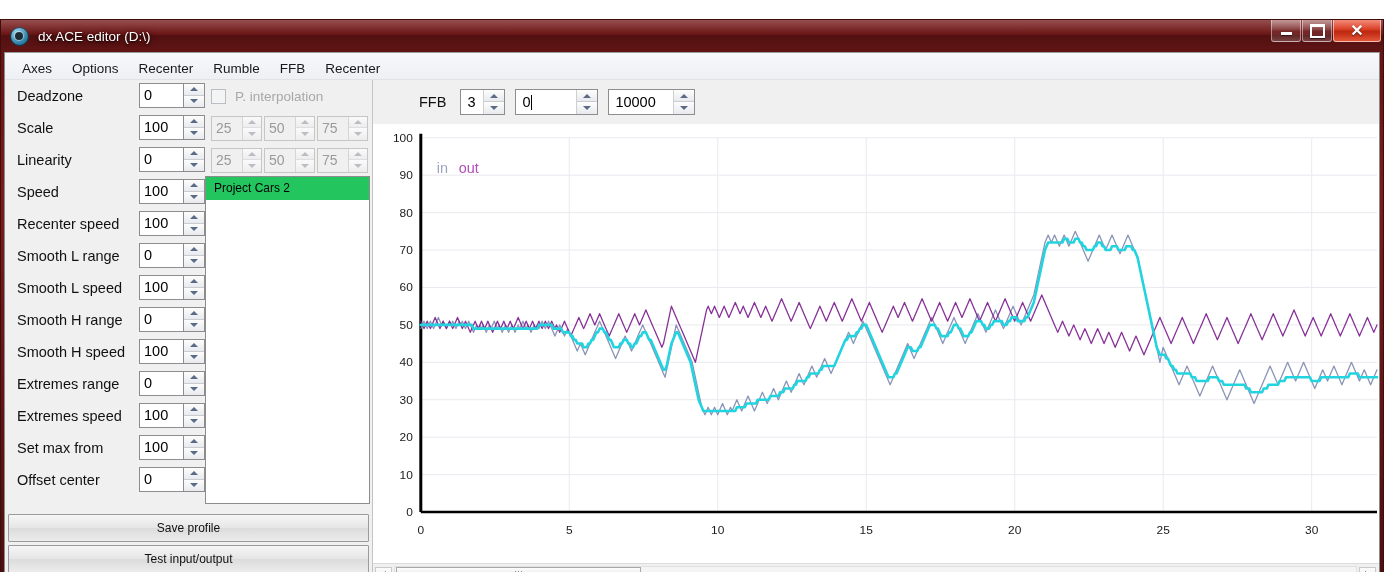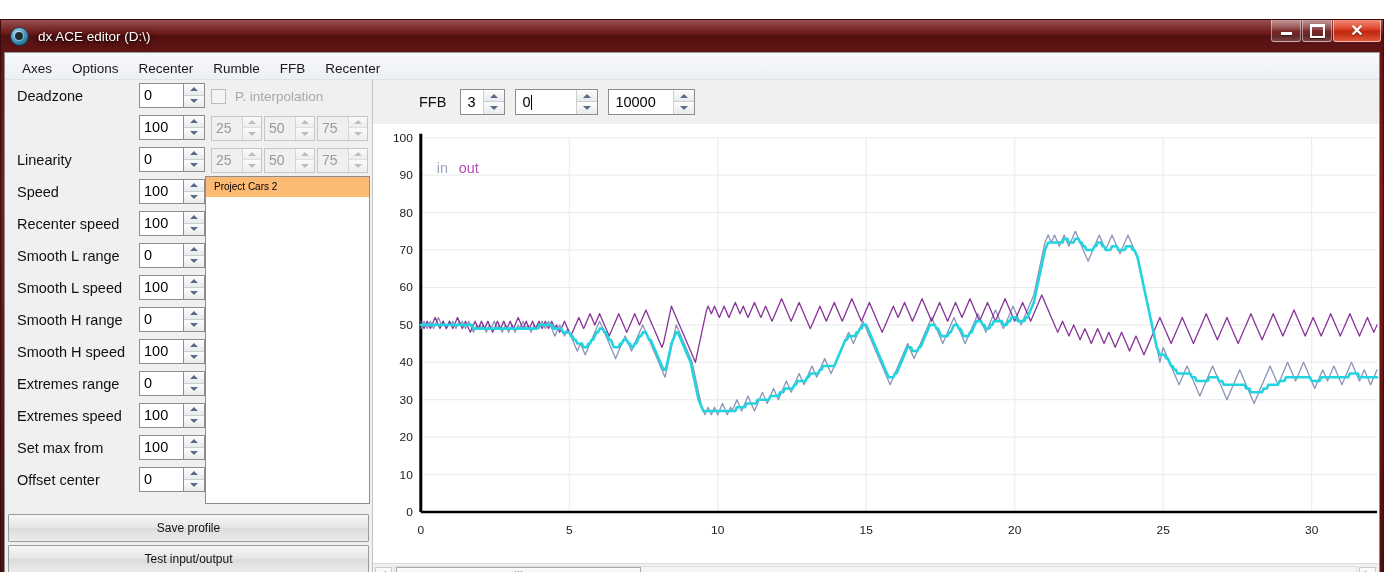--- a/index.html
+++ b/index.html
@@ -147,22 +147,22 @@
     background:linear-gradient(180deg,#fafafa,#ededed);
     border-bottom:1px solid #dedede;box-sizing:border-box;
   }
   .preset .ps .sb:last-child{border-bottom:none;}
 
   .listbox{
     position:absolute;left:200px;top:96px;width:165px;height:328px;
     background:#fff;border:1px solid #8d8d8d;box-sizing:border-box;overflow:hidden;
   }
   .listitem{
-    font-size:10px;color:#000;padding:4px 6px 5px 8px;
-    background:#fdba74;white-space:nowrap;
+    font-size:12px;color:#000;padding:4px 6px 5px 8px;
+    background:#22c55e;white-space:nowrap;
   }
 
   .btnstack{
     flex:1 1 auto;padding:2px 3px 4px 3px;box-sizing:border-box;
     display:flex;flex-direction:column;gap:3px;
   }
   .bigbtn{
     height:26px;flex:0 0 26px;
     background:linear-gradient(180deg,#f6f6f6,#e6e6e6 48%,#dcdcdc 52%,#ececec);
     border:1px solid #9b9b9b;border-radius:1px;
@@ -277,20 +277,21 @@
                 <div class="spin">
                   <div class="sb">
                     <div class="arr up"></div>
                   </div>
                   <div class="sb">
                     <div class="arr dn"></div>
                   </div>
                 </div>
               </div>
               <div class="param-row">
+                <div class="param-label">Scale</div>
                 <div class="numbox">
                   <span>100</span>
                 </div>
                 <div class="spin">
                   <div class="sb">
                     <div class="arr up"></div>
                   </div>
                   <div class="sb">
                     <div class="arr dn"></div>
                   </div>

